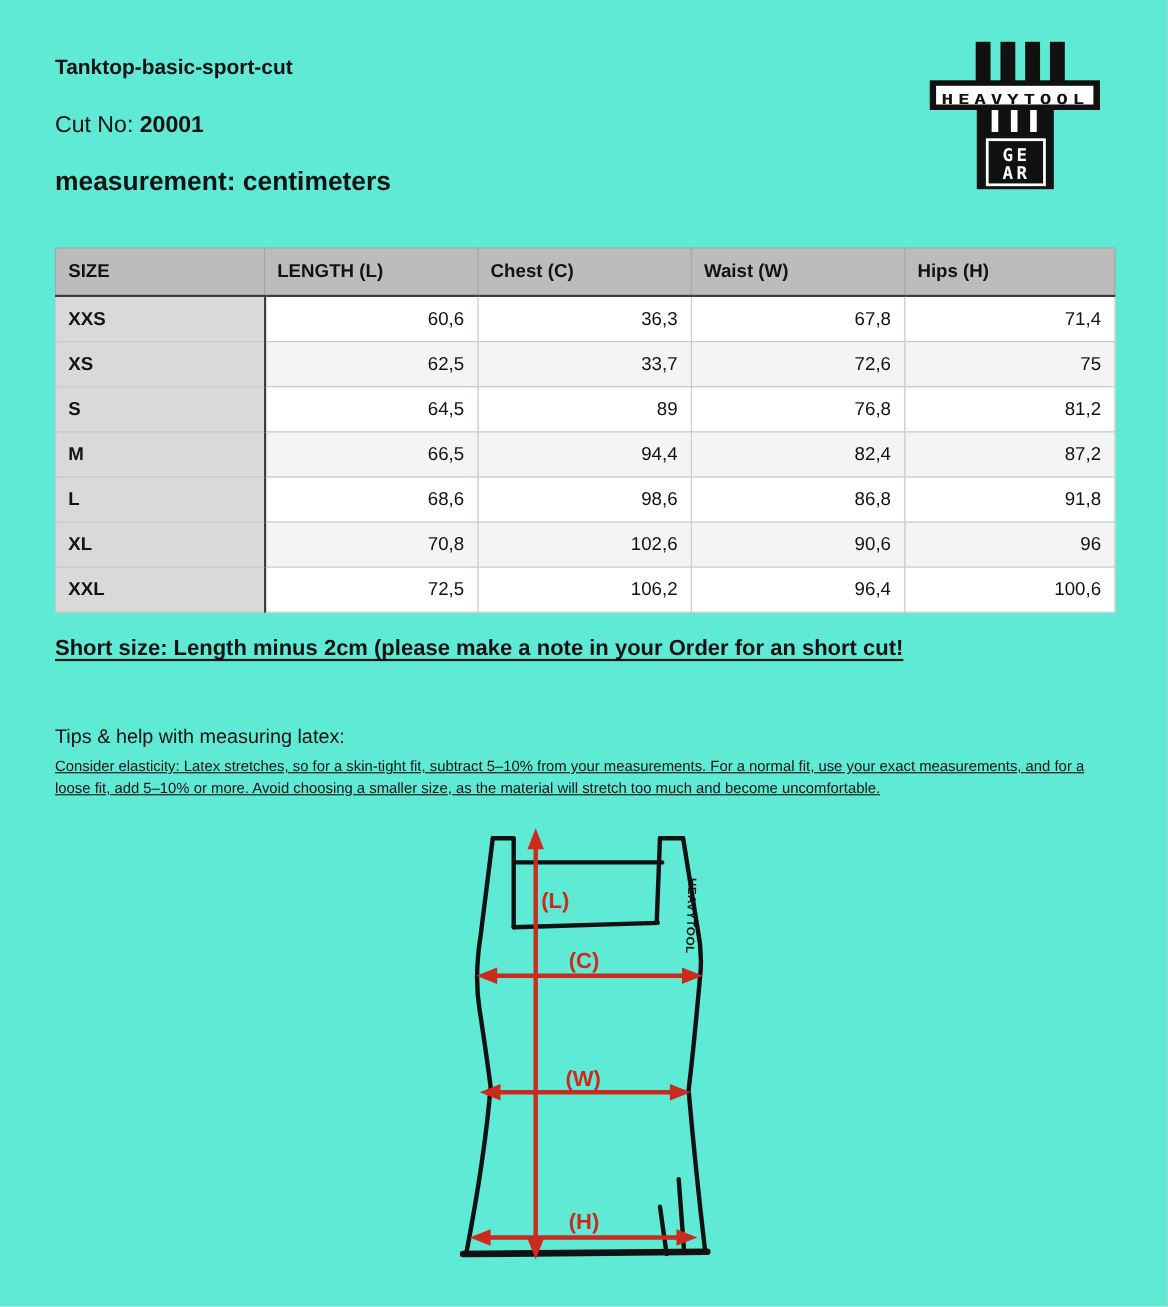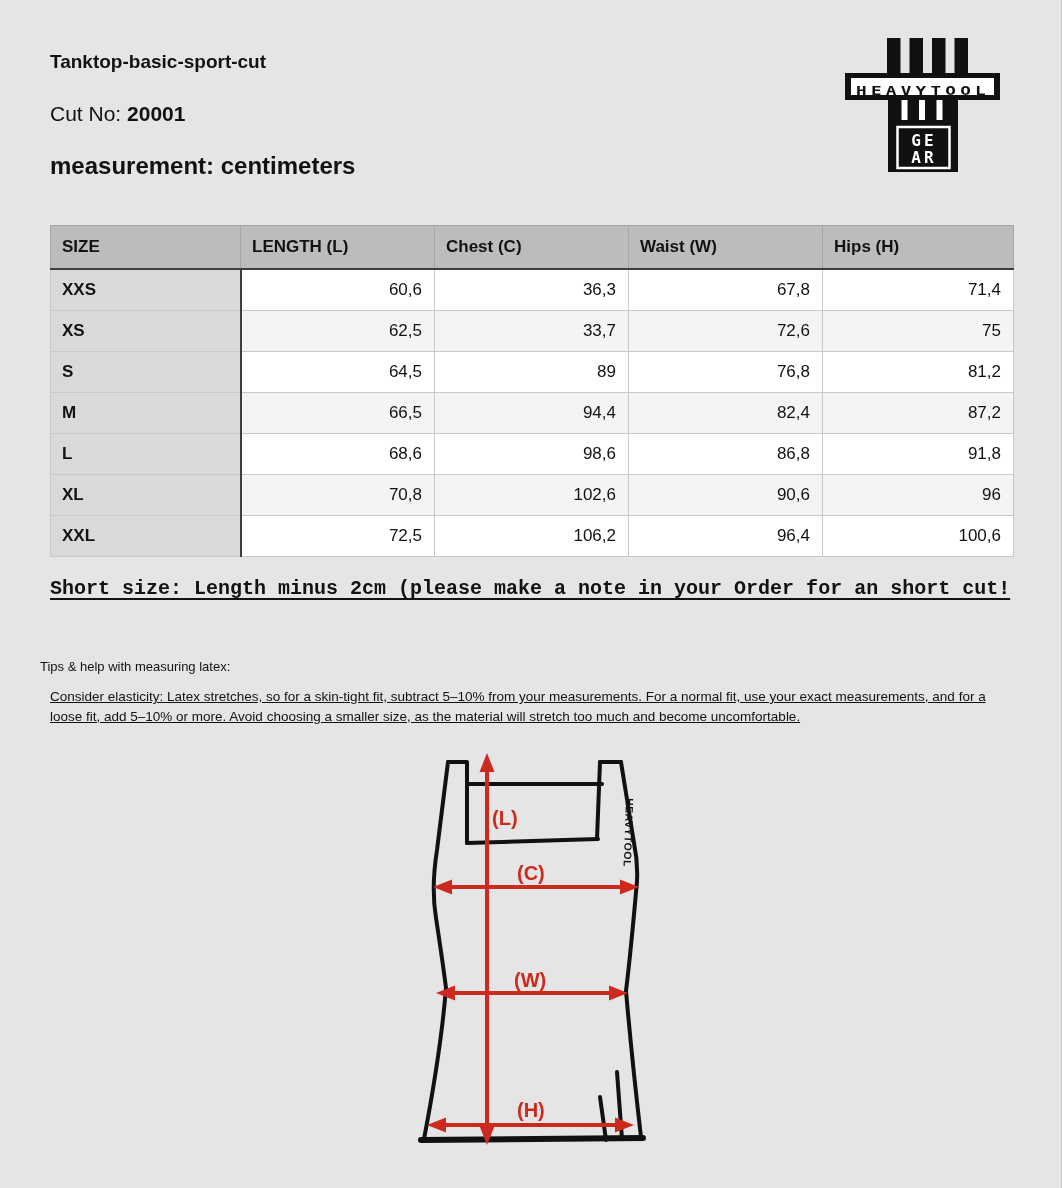--- a/index.html
+++ b/index.html
@@ -1,17 +1,17 @@
 <!DOCTYPE html>
 <html><head>
 <meta charset="utf-8">
 <style>
   html,body { margin:0; padding:0; background:#ffffff; }
   .doc {
-    position:relative; width:1062px; height:1188px; background:#e5e5e5;
+    position:relative; width:1062px; height:1188px; background:#5eead4;
     font-family:"Liberation Sans", sans-serif; color:#121212;
     overflow:hidden; box-sizing:border-box; border-right:1px solid #c6c6c6;
   }
   
   .h-title { position:absolute; left:50px; top:52px; font-size:19px; font-weight:700; margin:0; line-height:1; }
   .h-cut   { position:absolute; left:50px; top:103px; font-size:21px; font-weight:400; margin:0; line-height:1; }
   .h-cut b { font-weight:700; }
   .h-meas  { position:absolute; left:50px; top:154px; font-size:24px; font-weight:700; margin:0; line-height:1; }
 
   
@@ -33,26 +33,26 @@
   }
   .sizes td.size {
     background:#d9d9d9; text-align:left; font-weight:700;
     padding:0 0 0 11px; border-right:2px solid #3e3e3e;margin-left:16px;
   }
   .sizes tr.alt td:not(.size) { background:#f4f4f4; }
 
   
   .note-black, .note-red {
     position:absolute; left:50px; margin:0; font-size:20px; font-weight:700; line-height:1;
-    text-decoration:underline; text-decoration-thickness:2px; text-underline-offset:4px;font-family:Liberation Mono, monospace;
+    text-decoration:underline; text-decoration-thickness:2px; text-underline-offset:4px;
   }
   .note-black { top:579px; color:#121212; }
   .note-red   { top:609px; }
 
-  .tips-head { position:absolute; left:40px; top:660px; margin:0; font-size:13px; line-height:1; }
+  .tips-head { position:absolute; left:50px; top:660px; margin:0; font-size:18px; line-height:1; }
   .tips-body { position:absolute; left:50px; top:687px; width:966px; margin:0; font-size:13.5px; line-height:1.45;text-decoration:underline; }
 
   
   .diagram { position:absolute; left:410px; top:748px; }
   .diagram .outline { fill:none; stroke:#111111; stroke-width:4; stroke-linecap:round; stroke-linejoin:round; }
   .diagram .hem { stroke-width:6; }
   .diagram .arrow { stroke-width:4; stroke-linecap:butt; fill:none; }
   .diagram .dim-label { font-family:"Liberation Sans", sans-serif; font-size:20px; font-weight:700; }
   .diagram .brand-vert { font-family:"Liberation Sans", sans-serif; font-size:10.5px; font-weight:700; fill:#111111; letter-spacing:0.5px; }
 </style>

